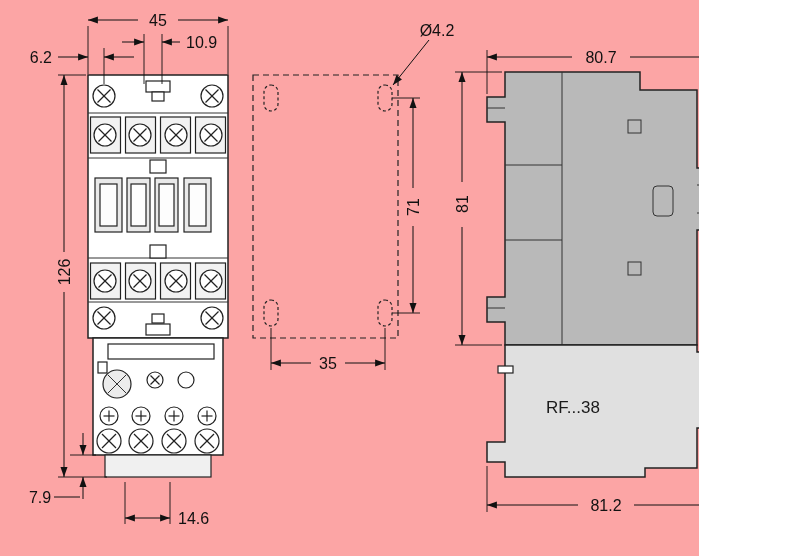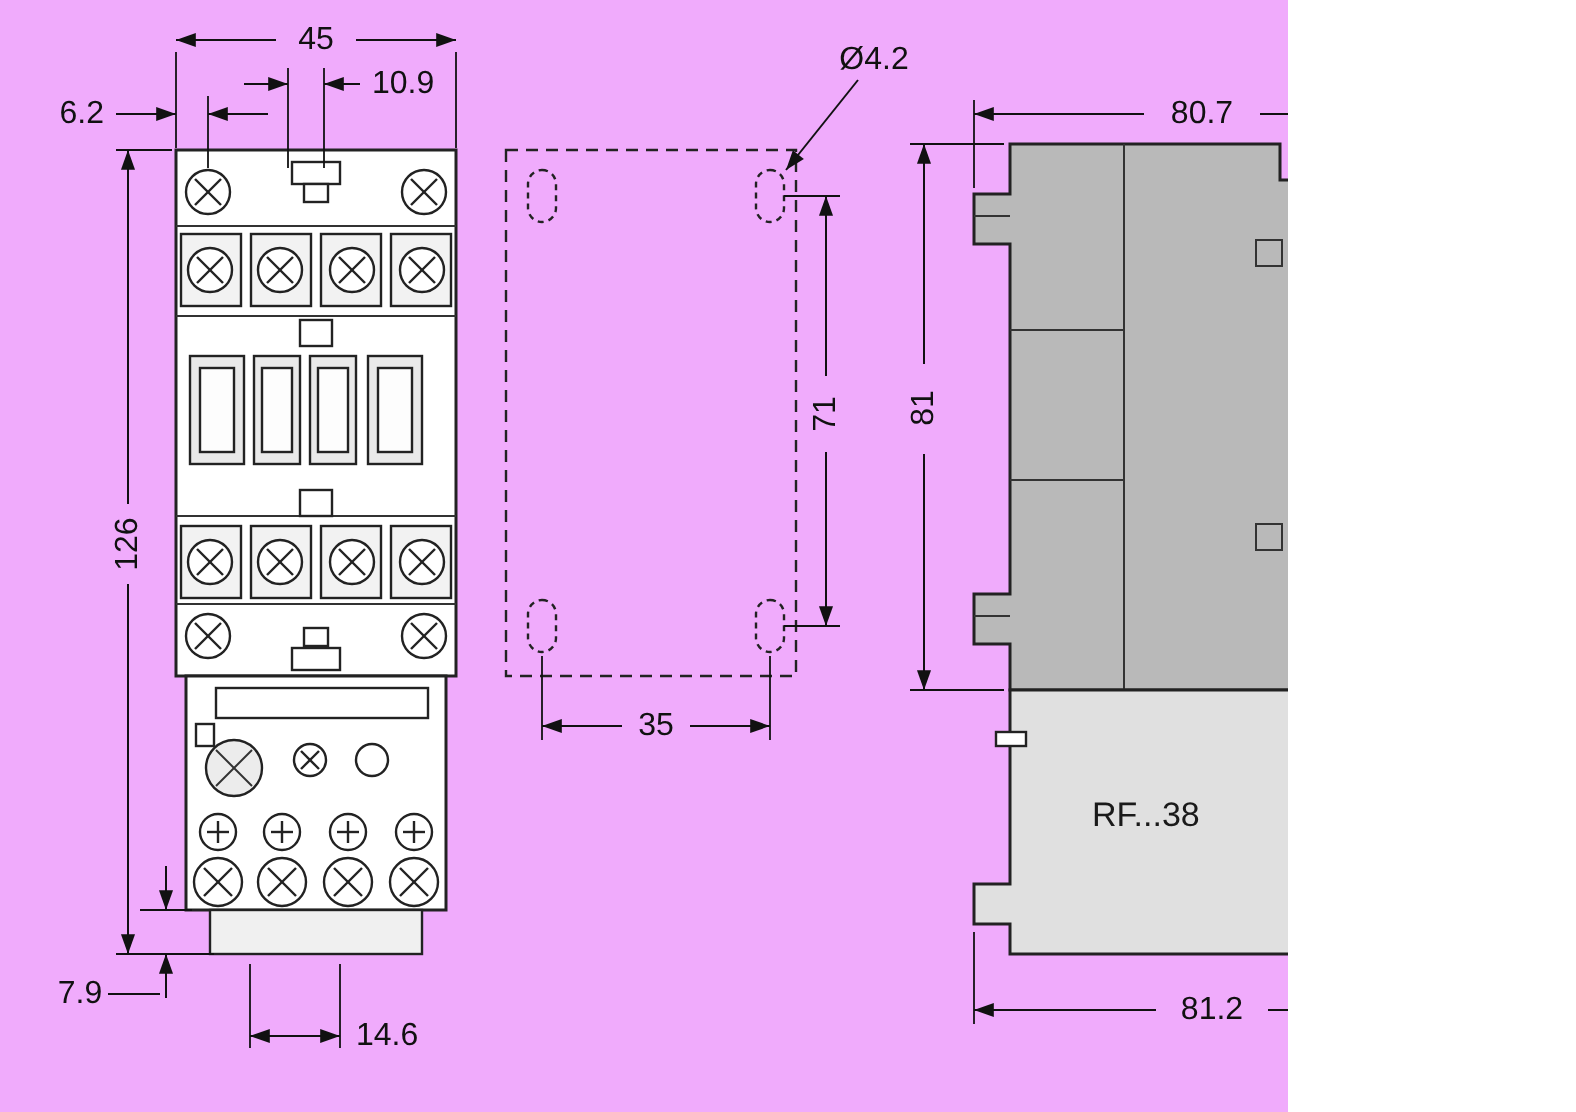--- a/index.html
+++ b/index.html
@@ -1,16 +1,16 @@
 <!DOCTYPE html>
 <html><head>
 <meta charset="utf-8">
 <style>
   html,body{margin:0;padding:0;background:#fff;}
-  .canvas{width:644px;height:556px;background:#f0abfc;position:relative;overflow:hidden;
+  .canvas{width:699px;height:556px;background:#fca5a5;position:relative;overflow:hidden;
           font-family:"Liberation Sans", sans-serif;}
   svg{display:block;}
   
   .outline{stroke:#222;stroke-width:1.5;fill:#ffffff;}
   .part{stroke:#222;stroke-width:1.2;}
   .thin{stroke:#333;stroke-width:1;fill:none;}
   .dashed{stroke:#222;stroke-width:1.2;fill:none;stroke-dasharray:6 4;}
   .slot{stroke:#222;stroke-width:1.2;fill:none;stroke-dasharray:3 2.5;}
   .dim{stroke:#111;stroke-width:1;fill:none;}
   .ext{stroke:#111;stroke-width:0.9;fill:none;}

